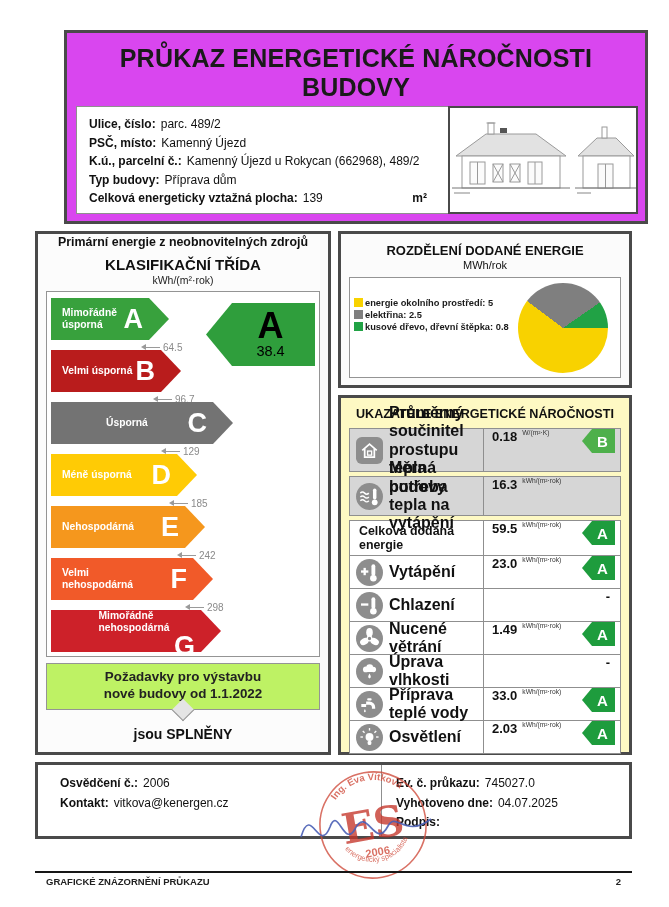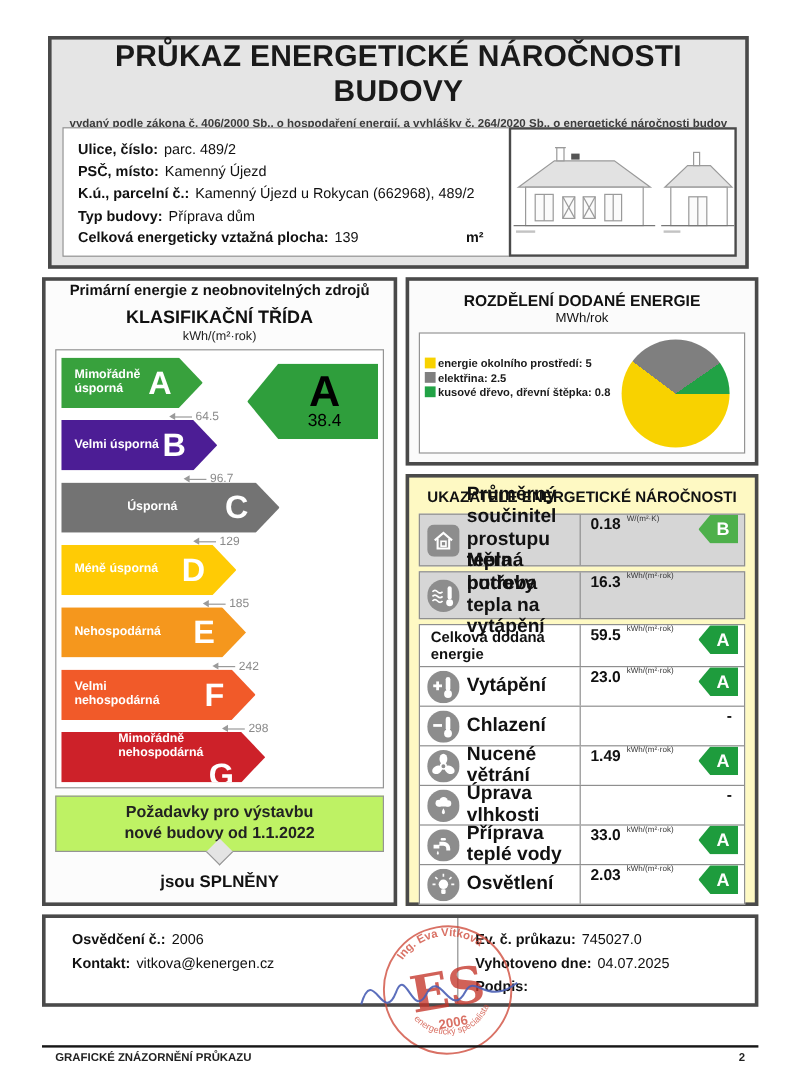--- a/index.html
+++ b/index.html
@@ -1,20 +1,20 @@
 <!DOCTYPE html>
 <html lang="cs"><head>
 <meta charset="utf-8">
 <style>
   html,body{margin:0;padding:0;background:#fff;}
   body{width:669px;height:907px;position:relative;font-family:"Liberation Sans",sans-serif;color:#111;overflow:hidden;}
   .abs{position:absolute;box-sizing:border-box;}
   .panel{border:3px solid #4a4a4a;background:#fff;}
   
-  #header-box{left:40px;top:30px;width:584px;height:194px;background:#e5e5e5;}
+  #header-box{left:64px;top:30px;width:584px;height:194px;background:#d946ef;padding-top:11px;}
   #header-title{text-align:center;font-weight:bold;font-size:25px;letter-spacing:.2px;color:#1a1a1a;}
   #header-sub{text-align:center;font-weight:bold;font-size:9.6px;color:#3c3c3c;margin-top:7px;}
   #info-box{left:9px;top:73px;width:374px;height:108px;background:#fff;border:1px solid #8f8f8f;padding:8px 6px 6px 12px;}
   .info-row{font-size:12px;line-height:18.6px;display:flex;white-space:nowrap;}
   .info-row b{margin-right:5px;}
   .info-unit{margin-left:auto;padding-right:16px;font-weight:bold;}
   #house-box{right:7px;top:73px;width:190px;height:108px;background:#fff;border:2px solid #4a4a4a;}
   
   #class-panel{left:35px;top:231px;width:296px;height:524px;background:#fcfcfc;}
   #class-title{text-align:center;font-weight:bold;font-size:15px;margin-top:7px;}
@@ -160,21 +160,21 @@
       <span class="threshold" style="left:92px">
           <span class="thr-line"></span>
           <span>64.5</span>
         </span>
       <div id="big-arrow" style="background-color: rgb(47, 158, 60);">
         <span class="ltr">A</span>
         <span class="val">38.4</span>
       </div>
     </div>
     <div class="band-row">
-      <div class="band" style="width: 130px; background-color: #4c1d95;">
+      <div class="band" style="width: 130px; background-color: #b91c1c;">
         <span class="band-label">Velmi úsporná</span>
         <span class="band-letter">B</span>
       </div>
       <span class="threshold" style="left:104px">
           <span class="thr-line"></span>
           <span>96.7</span>
         </span>
     </div>
     <div class="band-row">
       <div class="band" style="width: 138px; background-color: #737373; padding-left: 44px;">

